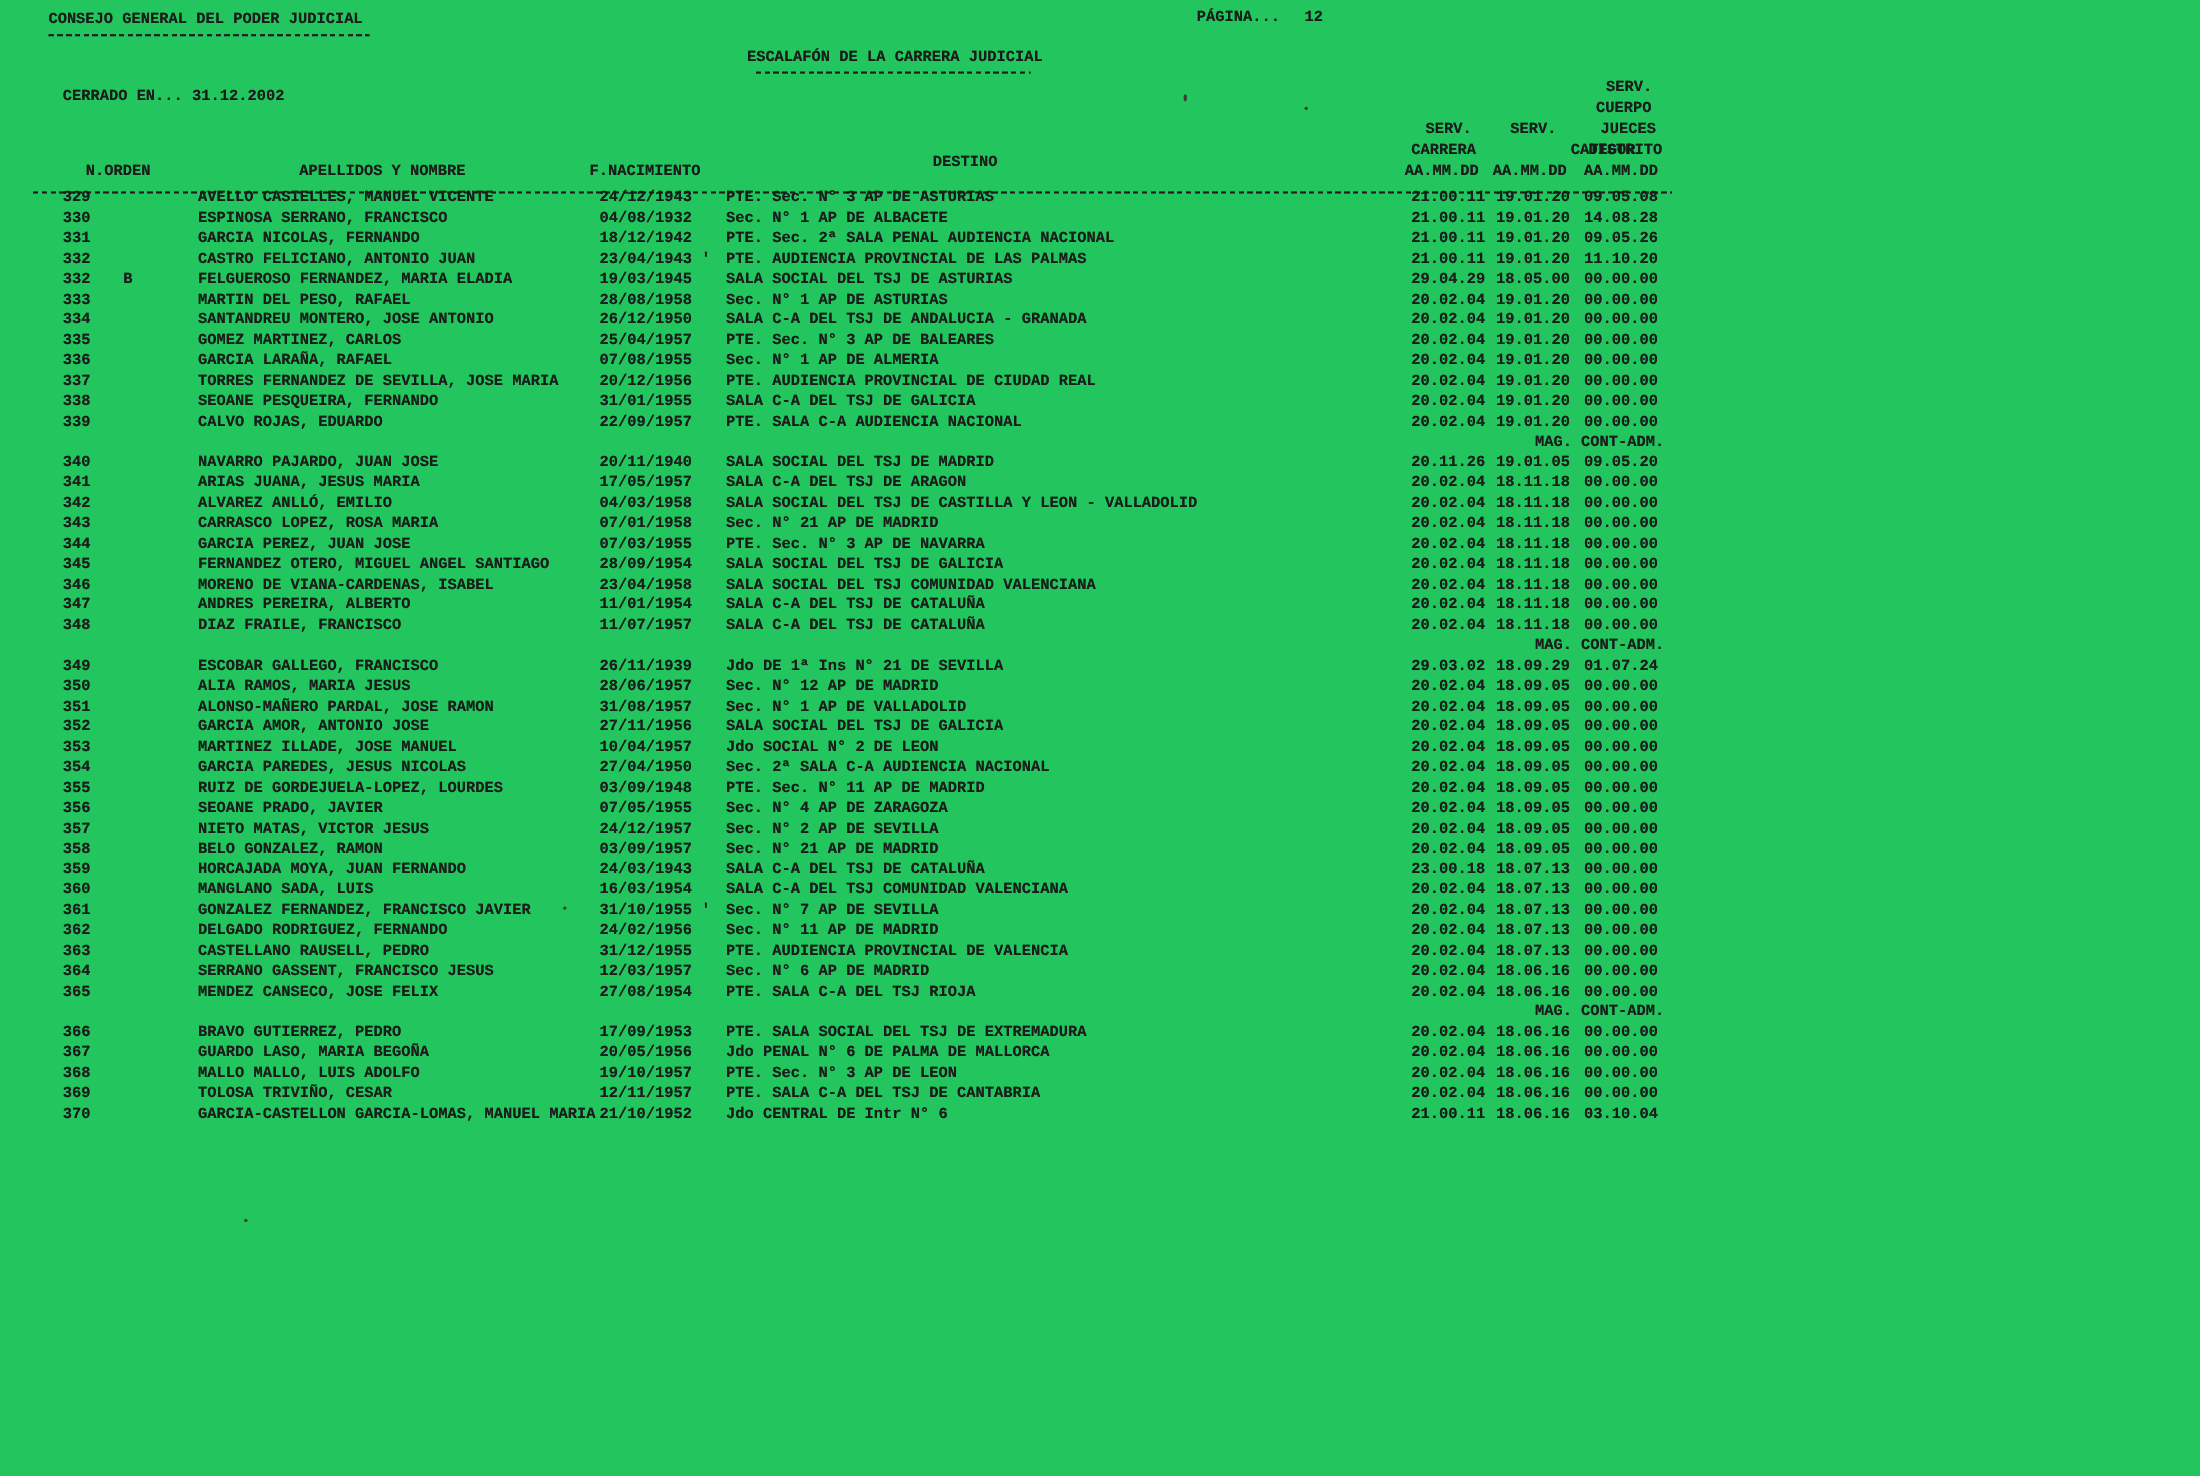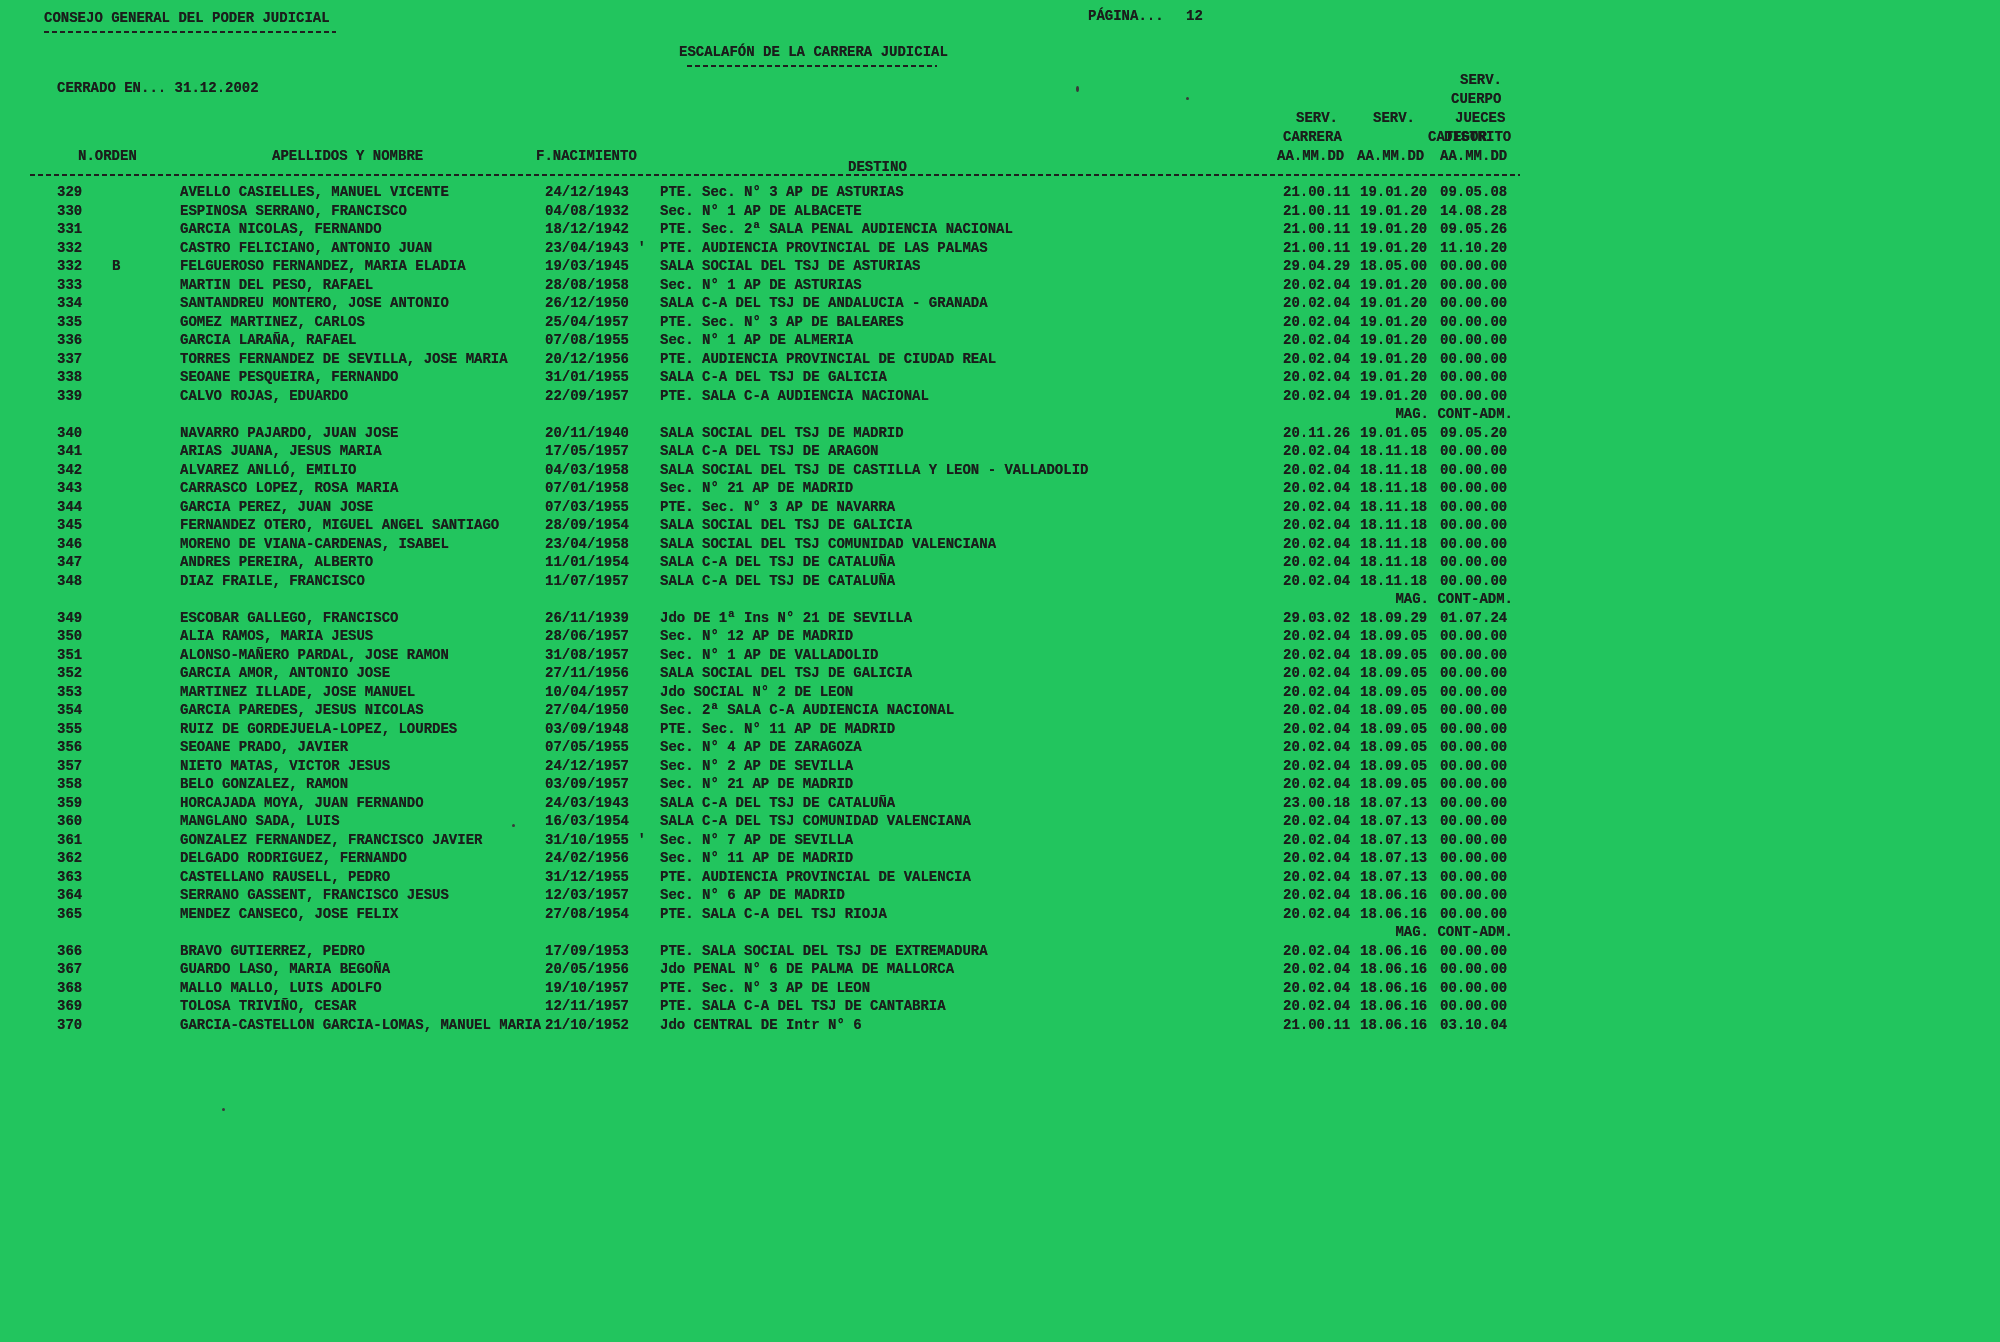--- a/index.html
+++ b/index.html
@@ -32,27 +32,27 @@
   .h-cuerpo{left:1451px;top:91px;}
   .h-serv-carrera{left:1296px;top:110px;}
   .h-serv-categor{left:1373px;top:110px;}
   .h-jueces{left:1455px;top:110px;}
   .h-carrera{left:1283px;top:129px;}
   .h-categor{left:1428px;top:129px;}
   .h-distrito{left:1444px;top:129px;}
   .h-orden{left:78px;top:148px;}
   .h-nombre{left:272px;top:148px;}
   .h-nacimiento{left:536px;top:148px;}
-  .h-destino{left:800px;top:159px;padding-left:48px;}
+  .h-destino{left:800px;top:140px;padding-left:48px;}
   .h-aa1{left:1277px;top:148px;}
   .h-aa2{left:1357px;top:148px;}
   .h-aa3{left:1440px;top:148px;}
   .header-sep{left:30px;top:174px;width:1490px;}
   
-  .tbl{position:absolute;left:0;top:184px;width:2000px;}
+  .tbl{position:absolute;left:0;top:172px;width:2000px;}
   .row{position:relative;height:18.5px;}
   .row span{position:absolute;top:0;white-space:pre;}
   .c-orden{left:57px;}
   .c-letra{left:112px;}
   .c-nombre{left:180px;}
   .c-nac{left:545px;}
   .c-destino{left:660px;}
   .c-carrera{left:1283px;}
   .c-categor{left:1360px;}
   .c-cuerpo{left:1440px;}

